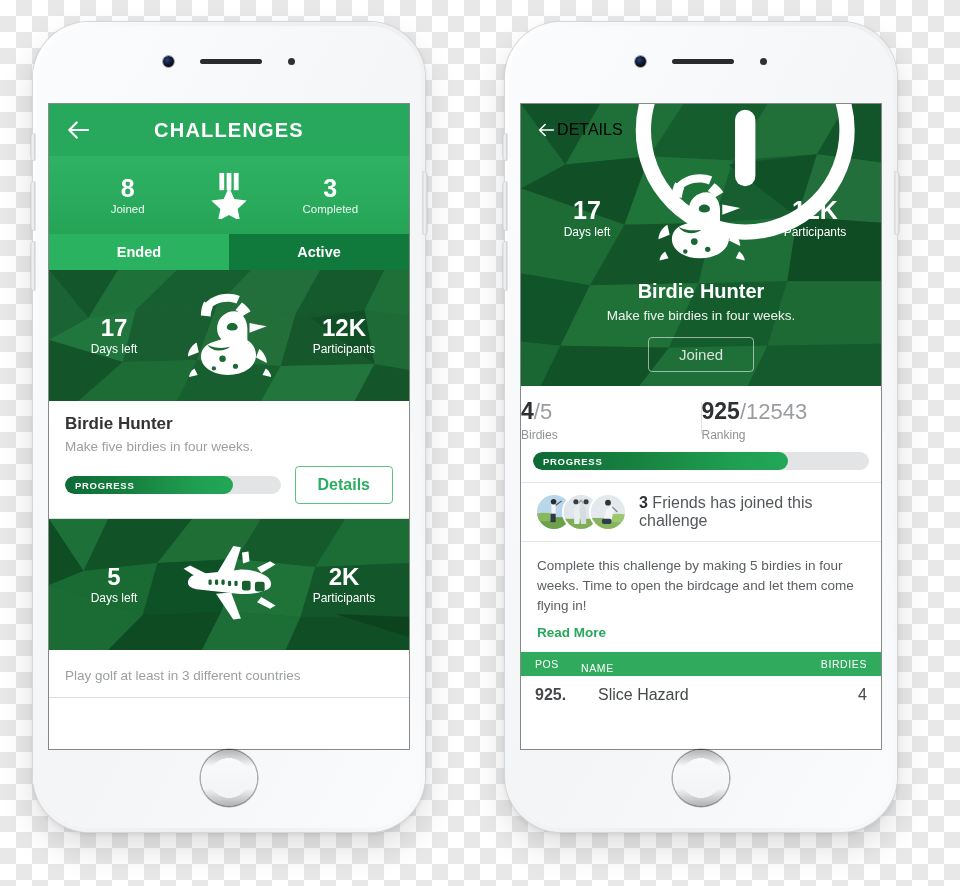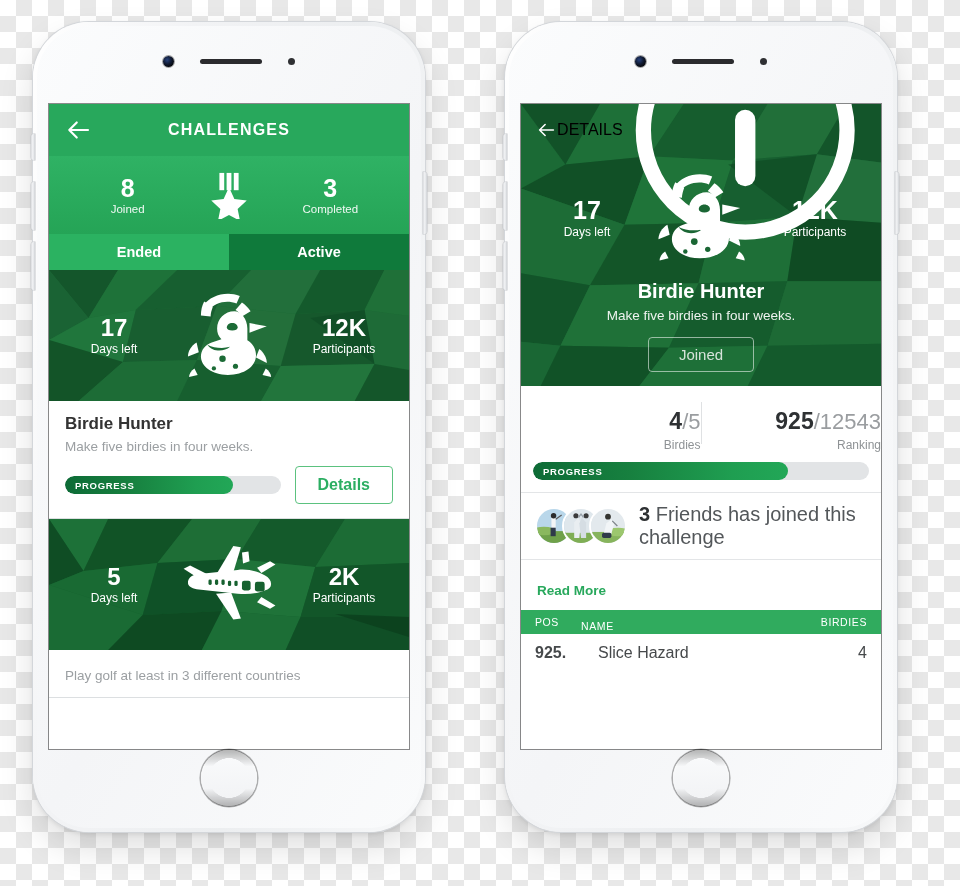--- a/index.html
+++ b/index.html
@@ -102,21 +102,21 @@
   .poly > .poly-content { position: relative; z-index: 2; }
 
   
   .appbar {
     height: 52px; background: #28a85c;
     display: flex; align-items: center; padding: 0 14px; position: relative;
   }
   .appbar .back { width: 30px; height: 30px; flex: 0 0 auto; cursor: pointer; }
   .appbar .title {
     position: absolute; left: 0; right: 0; text-align: center;
-    color: #fff; font-weight: bold; font-size: 16px; letter-spacing: 1.2px;
+    color: #fff; font-weight: bold; font-size: 20px; letter-spacing: 1.2px;
   }
 
   .stats-band {
     background: linear-gradient(180deg,#2fb264 0%, #25a456 100%);
     height: 78px; display: flex; align-items: center; justify-content: space-around;
     padding: 0 18px;
   }
   .stat { text-align: center; color: #fff; width: 84px; }
   .stat .num { font-size: 25px; font-weight: bold; line-height: 1.05; }
   .stat .lbl { font-size: 11.5px; margin-top: 2px; opacity: .93; }
@@ -184,39 +184,39 @@
   .joined-btn {
     display: block; margin: 14px auto 0;
     border: 1px solid rgba(255,255,255,.55); border-radius: 4px;
     background: transparent; color: #d6e3da; font-size: 15px;
     padding: 8px 30px; cursor: pointer;
   }
 
   .d-stats {
     display: flex; background: #fff; padding: 12px 0 4px; position: relative;
   }
-  .d-stat { flex: 1; text-align: right; margin-top: 10px; }
+  .d-stat { flex: 1; text-align: left; }
   .d-stat .val { font-size: 22px; color: #9a9da0; }
   .d-stat .val b { color: #2e3133; font-weight: bold; font-size: 23px; }
   .d-stat .lbl { font-size: 12px; color: #8e9295; margin-top: 3px; }
   .d-divider { width: 1px; background: #dfe1e3; margin: 4px 0 8px; }
 
   .d-progress { background: #fff; padding: 6px 12px 12px; }
 
   .friends-row {
     background: #fff; border-top: 1px solid #e3e5e7; border-bottom: 1px solid #e3e5e7;
     display: flex; align-items: center; padding: 10px 14px; gap: 12px;
   }
   .avatars { display: flex; }
   .avatar {
     width: 34px; height: 34px; border-radius: 50%;
     border: 2px solid #fff; overflow: hidden; position: relative;
   }
   .avatar + .avatar { margin-left: -11px; }
-  .friends-text { font-size: 20px; color: #53575a; }
+  .friends-text { font-size: 16px; color: #53575a; }
   .friends-text b { color: #2e3133; font-weight: bold; }
 
   .about { background: #fff; padding: 14px 16px 12px; }
   .about p { margin: 0; font-size: 13.5px; line-height: 1.48; color: #5c6063; }
   .read-more { margin-top: 9px; font-size: 13.5px; font-weight: bold; color: #28a85c; cursor: pointer; }
 
   .lb-head {
     background: #30ab5e; color: #fff; display: flex; align-items: center;
     height: 24px; padding: 0 14px; font-size: 10.5px; letter-spacing: .6px;
   }
@@ -565,20 +565,21 @@
               <circle cx="20" cy="9" r="3.4" fill="#33332f"></circle>
               <rect x="13" y="28" width="11" height="6" rx="2" fill="#2f3b49"></rect>
               <path d="M25 14l6 6" stroke="#7f858b" stroke-width="1.5" fill="none"></path>
             </svg>
           </div>
         </div>
         <div class="friends-text"><b>3</b><span> Friends has joined this challenge</span></div>
       </div>
 
       <div class="about">
+        <p>Complete this challenge by making 5 birdies in four weeks. Time to open the birdcage and let them come flying in!</p>
         <div class="read-more">Read More</div>
       </div>
 
       <div class="lb-head">
         <div class="pos">POS</div>
         <div class="nm">NAME</div>
         <div>BIRDIES</div>
       </div>
       <div class="lb-row">
         <div class="pos">925.</div>

